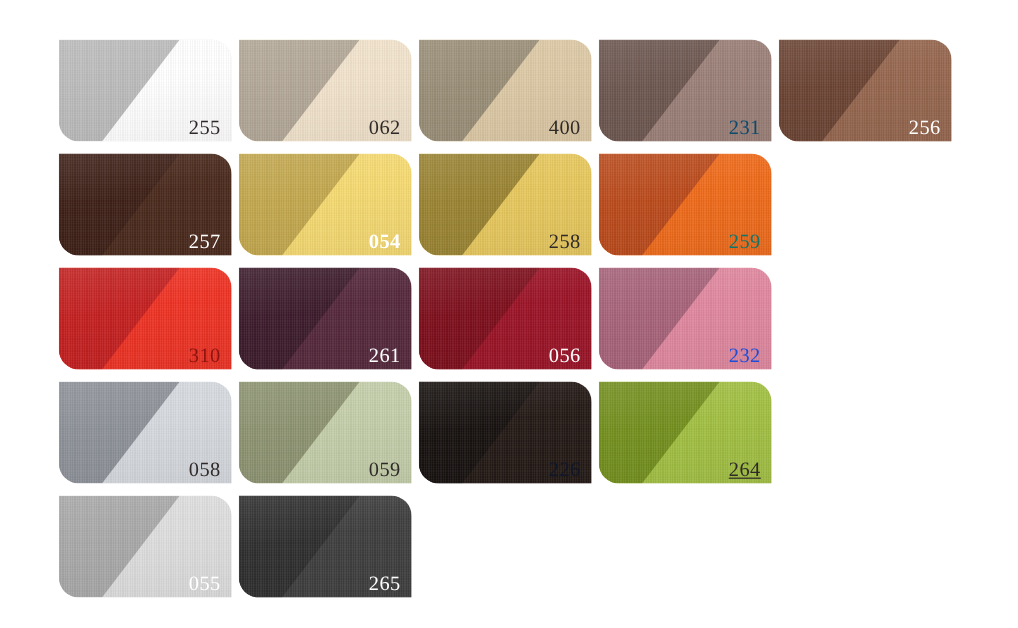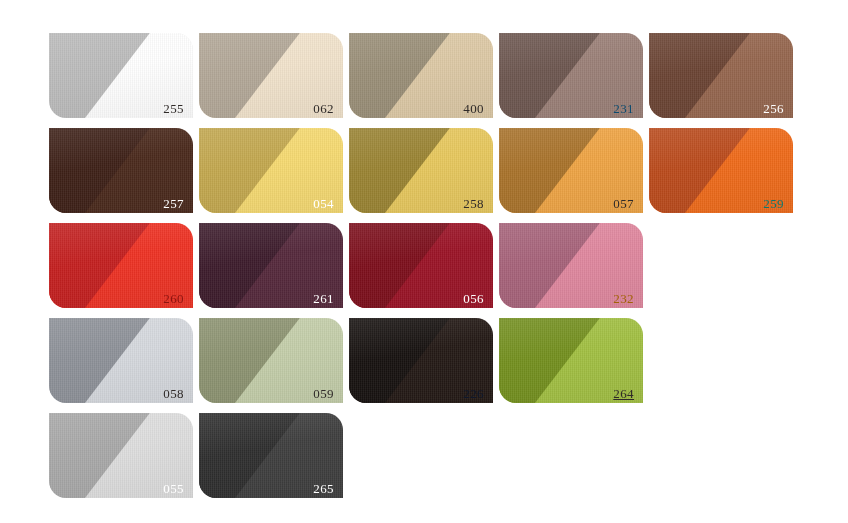--- a/index.html
+++ b/index.html
@@ -68,21 +68,21 @@
     pointer-events: none;
     background: linear-gradient(170deg, rgba(255,255,255,.085) 0%, rgba(255,255,255,0) 42%,
                 rgba(0,0,0,.045) 100%);
   }
 
   .swatch .code {
     position: absolute;
     right: 9px;
     bottom: 3px;
     font-family: "Liberation Serif", serif;
-    font-size: 13px;
+    font-size: 17px;
     line-height: 1;
     letter-spacing: .4px;
     z-index: 3;
   }
 
   
   .swatch.outlined {
     box-shadow: inset 0 0 0 1px #ededed;
   }
 </style>
@@ -133,72 +133,65 @@
         <div class="tone-left" style="background: rgb(62, 33, 24);"></div>
         <div class="texture"></div>
         <div class="sheen"></div>
         <span class="code" style="color: rgb(255, 255, 255);">257</span>
       </div>
       <div class="swatch" title="butter yellow">
         <div class="tone-right" style="background: rgb(246, 218, 114);"></div>
         <div class="tone-left" style="background: rgb(195, 168, 79);"></div>
         <div class="texture"></div>
         <div class="sheen"></div>
-        <span class="code" style="color: rgb(255, 255, 255);">054</span>
+        <span class="code" style="color: rgb(255, 255, 255); font-weight: bold;">054</span>
       </div>
       <div class="swatch" title="mustard">
         <div class="tone-right" style="background: rgb(231, 200, 94);"></div>
         <div class="tone-left" style="background: rgb(154, 132, 51);"></div>
         <div class="texture"></div>
         <div class="sheen"></div>
         <span class="code" style="color: rgb(47, 42, 40);">258</span>
       </div>
-      <div class="swatch" title="amber">
-        <div class="tone-right" style="background: rgb(239, 165, 69);"></div>
-        <div class="tone-left" style="background: rgb(169, 115, 43);"></div>
-        <div class="texture"></div>
-        <div class="sheen"></div>
-        <span class="code" style="color: rgb(47, 42, 40);">057</span>
-      </div>
       <div class="swatch" title="orange">
         <div class="tone-right" style="background: rgb(239, 107, 27);"></div>
         <div class="tone-left" style="background: rgb(187, 75, 28);"></div>
         <div class="texture"></div>
         <div class="sheen"></div>
         <span class="code" style="color: #0f766e;">259</span>
       </div>
     </div>
     <div class="swatch-row">
       <div class="swatch" title="scarlet">
         <div class="tone-right" style="background: rgb(238, 51, 37);"></div>
         <div class="tone-left" style="background: rgb(196, 32, 32);"></div>
         <div class="texture"></div>
         <div class="sheen"></div>
-        <span class="code" style="color: rgb(140, 20, 16);">260</span>
+        <span class="code" style="color: rgb(140, 20, 16);">310</span>
       </div>
       <div class="swatch" title="aubergine">
         <div class="tone-right" style="background: rgb(85, 41, 60);"></div>
         <div class="tone-left" style="background: rgb(61, 28, 44);"></div>
         <div class="texture"></div>
         <div class="sheen"></div>
         <span class="code" style="color: rgb(255, 255, 255);">261</span>
       </div>
       <div class="swatch" title="burgundy">
         <div class="tone-right" style="background: rgb(155, 20, 39);"></div>
         <div class="tone-left" style="background: rgb(125, 15, 28);"></div>
         <div class="texture"></div>
         <div class="sheen"></div>
         <span class="code" style="color: rgb(255, 255, 255);">056</span>
       </div>
       <div class="swatch" title="dusty rose">
         <div class="tone-right" style="background: rgb(224, 136, 159);"></div>
         <div class="tone-left" style="background: rgb(167, 99, 122);"></div>
         <div class="texture"></div>
         <div class="sheen"></div>
-        <span class="code" style="color: #a16207; margin-top: 32px;">232</span>
+        <span class="code" style="color: #1d4ed8; margin-top: 32px;">232</span>
       </div>
     </div>
     <div class="swatch-row">
       <div class="swatch" title="silver grey">
         <div class="tone-right" style="background: rgb(214, 217, 222);"></div>
         <div class="tone-left" style="background: rgb(142, 146, 153);"></div>
         <div class="texture"></div>
         <div class="sheen"></div>
         <span class="code" style="color: rgb(47, 42, 40);">058</span>
       </div>

